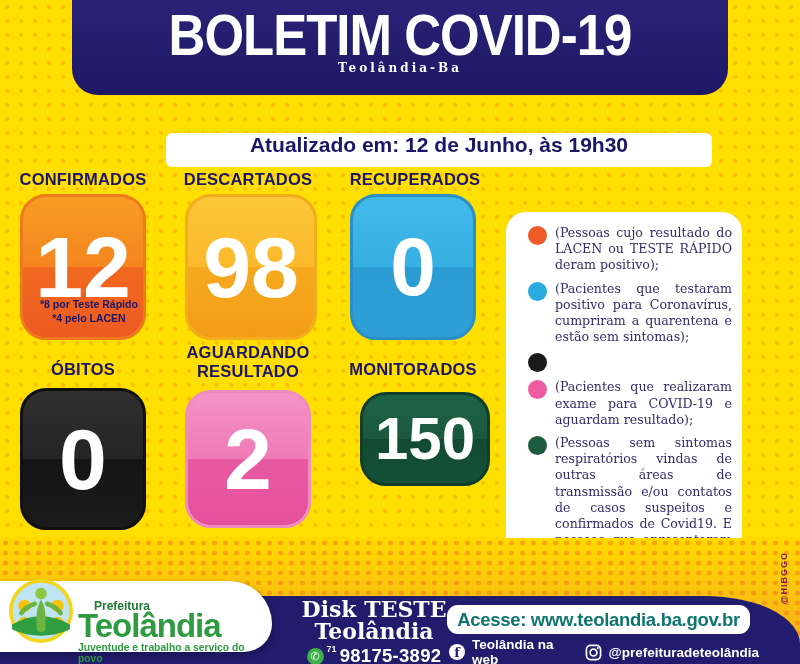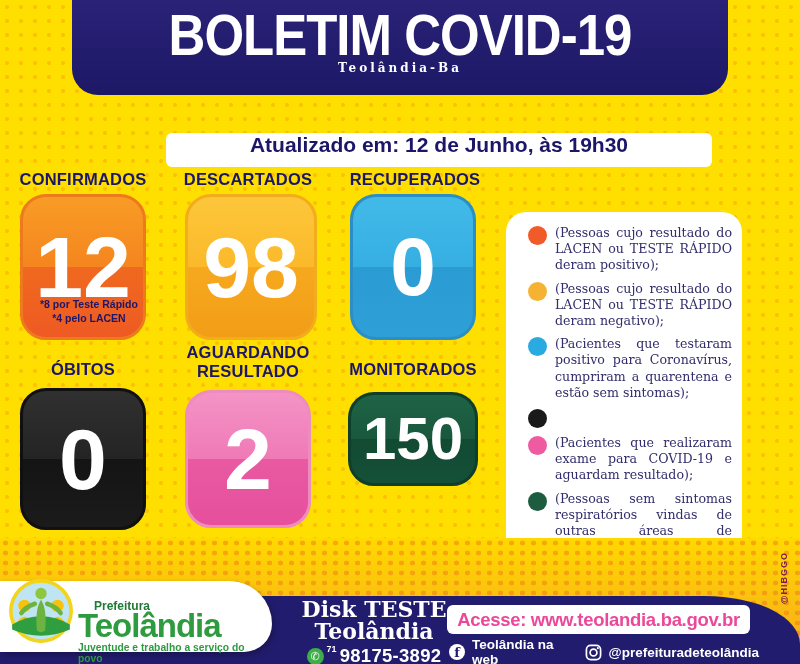--- a/index.html
+++ b/index.html
@@ -55,21 +55,21 @@
     border:3px solid #f3ac1c;}
   .bx-recu{left:350px; top:194px; width:126px; height:146px;
     background:linear-gradient(180deg,#42bae9 0%,#35aee2 50%,#2b9bd3 50%,#2f9fd8 100%);
     border:3px solid #2b8ec4;}
   .bx-obit{left:20px;  top:388px; width:126px; height:142px;
     background:linear-gradient(180deg,#303030 0%,#242424 50%,#141414 50%,#1b1b1b 100%);
     border:3px solid #101010;}
   .bx-agua{left:185px; top:390px; width:126px; height:138px;
     background:linear-gradient(180deg,#f493c6 0%,#ef7ab6 50%,#e85aa2 50%,#e64f9c 100%);
     border:3px solid #ef8cbf;}
-  .bx-moni{left:348px; top:392px; width:130px; height:94px;
+  .bx-moni{left:360px; top:392px; width:130px; height:94px;
     background:linear-gradient(180deg,#1e6345 0%,#1a583d 50%,#124a32 50%,#155038 100%);
     border:3px solid #0f3f2b;}
   .bx-moni .num{font-size:60px;}
   .bx-recu .num{font-size:82px;}
   .conf-notes{
     position:absolute; left:17px; bottom:12px; color:#1b1668;
     font-weight:bold; font-size:10.5px; line-height:14px; text-align:center;
   }
   
   .legend{
@@ -115,23 +115,23 @@
   .disk-line{font-family:"DejaVu Serif",serif; font-weight:bold; font-size:22px; line-height:22px;}
   .phone-row{display:flex; align-items:center; justify-content:center; margin-top:2px; gap:3px;}
   .wa-icon{
     width:17px; height:17px; border-radius:50%; background:#3fae49;
     color:#fff; font-size:11px; display:flex; align-items:center; justify-content:center;
   }
   .area-code{font-size:9px; font-weight:bold; align-self:flex-end; margin-bottom:14px;}
   .phone-num{font-weight:bold; font-size:18.5px; letter-spacing:.3px;}
   .access-pill{
     position:absolute; left:447px; top:605px; width:303px; height:29px;
-    background:#fff; border-radius:6px; z-index:4;
+    background:#fff; border-radius:11px; z-index:4;
     display:flex; align-items:center; justify-content:center;
-    color:#ec4899; font-weight:800; font-size:18.5px; letter-spacing:-0.3px;
+    color:#0f766e; font-weight:800; font-size:18.5px; letter-spacing:-0.3px;
   }
   .social-row{
     position:absolute; left:449px; top:637px; width:310px; z-index:4;
     display:flex; align-items:center; gap:7px; color:#fff;
   }
   .fb-icon{
     width:16px; height:16px; border-radius:50%; background:#fff; color:#221c6e;
     font-family:"DejaVu Serif",serif; font-weight:bold; font-size:13px;
     display:flex; align-items:center; justify-content:center; flex-shrink:0;
   }
@@ -183,24 +183,20 @@
     <div class="num">2</div>
   </div>
   <div class="box bx-moni">
     <div class="num">150</div>
   </div>
 
   <div class="legend">
     <div class="legend-item">
       <span class="legend-dot" style="background-color: rgb(241, 90, 41);"></span>
       <span class="legend-text">(Pessoas cujo resultado do LACEN ou TESTE RÁPIDO deram positivo);</span>
-    </div>
-    <div class="legend-item">
-      <span class="legend-dot" style="background-color: rgb(246, 179, 51);"></span>
-      <span class="legend-text">(Pessoas cujo resultado do LACEN ou TESTE RÁPIDO deram negativo);</span>
     </div>
     <div class="legend-item">
       <span class="legend-dot" style="background-color: rgb(41, 171, 226);"></span>
       <span class="legend-text">(Pacientes que testaram positivo para Coronavírus, cumpriram a quarentena e estão sem sintomas);</span>
     </div>
     <div class="legend-item">
       <span class="legend-dot" style="background-color: rgb(26, 26, 26);"></span>
     </div>
     <div class="legend-item">
       <span class="legend-dot" style="background-color: rgb(239, 91, 161);"></span>

